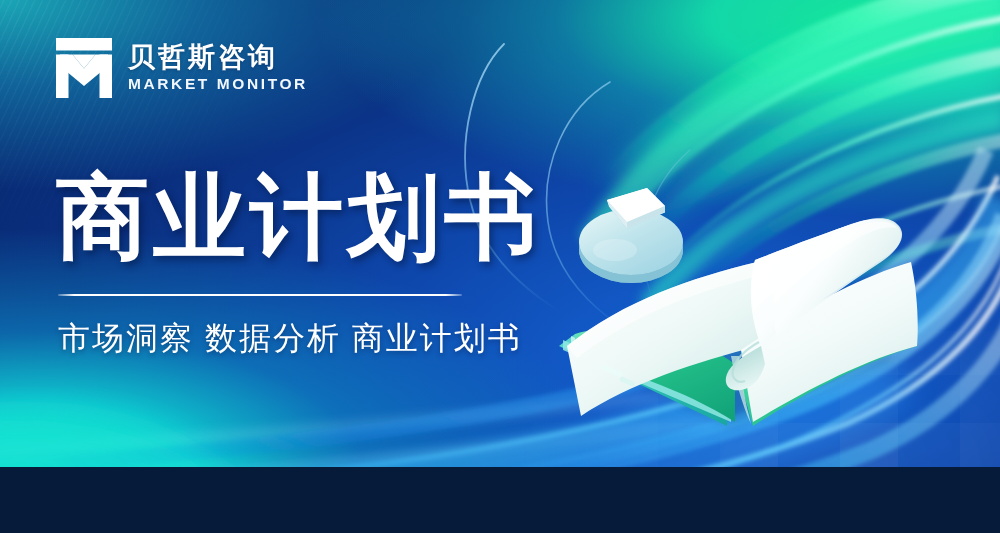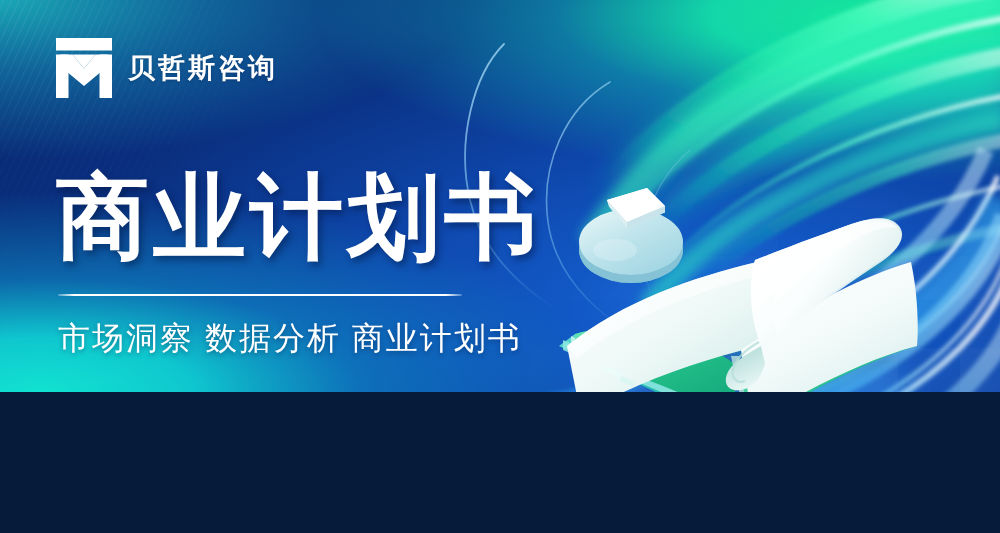--- a/index.html
+++ b/index.html
@@ -1,20 +1,20 @@
 <!DOCTYPE html>
 <html><head>
 <meta charset="utf-8">
 <style>
   html,body{margin:0;padding:0;background:#061a3a;}
   *{box-sizing:border-box;}
 
   .banner{
     position:relative;
-    width:1000px;height:392px;
+    width:1000px;height:467px;
     overflow:hidden;
     font-family:"Liberation Sans","DejaVu Sans",sans-serif;
     background:#0b3282;
   }
 
   
   .bg-base{
     position:absolute;inset:0;
     background:
       radial-gradient(120% 90% at 88% 4%,  #17e59a 0%, #13d7a8 14%, rgba(17,180,190,0.55) 27%, rgba(13,90,175,0.0) 47%),
@@ -193,20 +193,21 @@
 
       <path d="M16.5,16.5 L28,30.6 L39.5,16.5 Z" fill="#ffffff"></path>
       <rect x="18" y="40" width="20" height="20" fill="none"></rect>
       <path d="M16.5,34.5 L28,48 L39.5,34.5 L39.5,60 L16.5,60 Z" fill="none"></path>
       <path d="M16.5,46 L28,60 L39.5,46 L39.5,60 L16.5,60 Z" fill="none"></path>
 
       <path d="M13.6,36.5 L28,52.8 L42.4,36.5 L42.4,60 L13.6,60 Z" fill="#ffffff" opacity="0"></path>
     </svg>
     <div class="logo-text">
       <div class="logo-cn">贝哲斯咨询</div>
+      <div class="logo-en">MARKET MONITOR</div>
     </div>
   </div>
 
   <div class="headline">
     <h1 class="title-cn">商业计划书</h1>
     <div class="divider"></div>
     <div class="subtitle">市场洞察 数据分析 商业计划书</div>
   </div>
 
   <svg class="book" viewBox="0 0 400 300">

